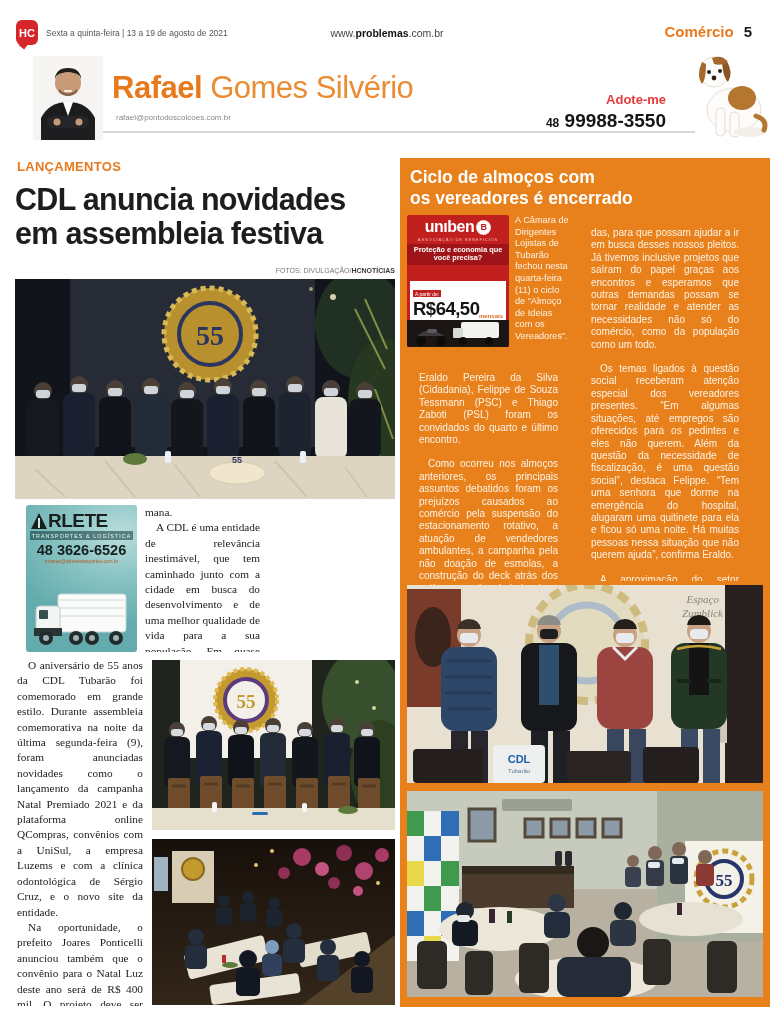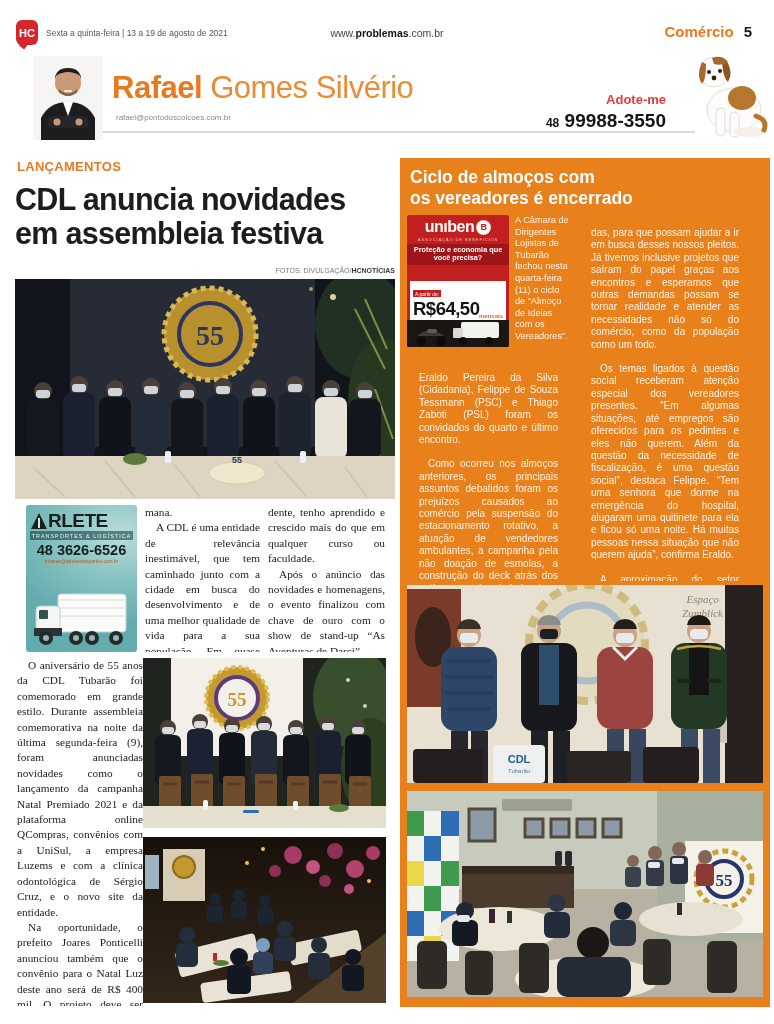--- a/index.html
+++ b/index.html
@@ -42,21 +42,21 @@
   .serif{font-family:"Liberation Serif","DejaVu Serif",serif;font-size:11.3px;line-height:15.4px;
          text-align:justify;color:#1b1b1b;}
   .serif p{margin:0;text-indent:11px;}
   .serif p.cont{text-indent:0;}
 
   .row1{left:15px;top:505px;width:380px;display:flex;gap:8px;padding-left:11px;box-sizing:border-box;}
   .arlete{width:111px;height:147px;flex:none;border-radius:3px;overflow:hidden;position:relative;
           background:radial-gradient(120px 90px at 85% 20%,#b9dedd 0%,#8cc5c4 45%,#64abae 100%);}
   .tcol2{width:115px;height:147px;overflow:hidden;flex:none;}
   .tcol3{width:117px;height:147px;overflow:hidden;flex:none;}
-  .row2{left:15px;top:658px;width:380px;display:flex;padding-left:2px;box-sizing:border-box;}
+  .row2{left:15px;top:658px;width:380px;display:flex;gap:9px;padding-left:2px;box-sizing:border-box;align-items:center;}
   .tcol1{width:126px;height:348px;overflow:hidden;flex:none;}
   .photo-stack{width:243px;flex:none;}
   .stack-photo1{width:243px;height:170px;margin-bottom:9px;}
   .stack-photo2{width:243px;height:166px;}
 
   
   .ar-logo{display:flex;align-items:flex-end;margin:8px 4px 2px 5px;}
   .ar-a{width:0;height:0;border-left:8px solid transparent;border-right:8px solid transparent;
         border-bottom:16px solid #17201f;position:relative;margin-right:1px;}
   .ar-a::after{content:"";position:absolute;left:-1px;top:5px;width:2px;height:10px;background:#cfe7e5;}
@@ -249,24 +249,20 @@
             <circle cx="64" cy="50" r="3" fill="#9fb3b2"></circle>
           <circle cx="88" cy="50" r="7" fill="#222b2b"></circle>
             <circle cx="88" cy="50" r="3" fill="#9fb3b2"></circle>
         </svg>
       </div>
     </div>
     <div class="tcol2 serif">
       <p class="cont">mana.</p>
       <p>A CDL é uma entidade de relevância inestimável, que tem caminhado junto com a cidade em busca do desenvolvimento e de uma melhor qualidade de vida para a sua população. Em quase dois anos como presi-</p>
     </div>
-    <div class="tcol3 serif">
-      <p class="cont">dente, tenho aprendido e crescido mais do que em qualquer curso ou faculdade.</p>
-      <p>Após o anúncio das novidades e homenagens, o evento finalizou com chave de ouro com o show de stand-up “As Aventuras de Darci”.</p>
-    </div>
   </div>
 
   <div class="abs row2">
     <div class="tcol1 serif">
       <p>O aniversário de 55 anos da CDL Tubarão foi comemorado em grande estilo. Durante assembleia comemorativa na noite da última segunda-feira (9), foram anunciadas novidades como o lançamento da campanha Natal Premiado 2021 e da plataforma online QCompras, convênios com a UniSul, a empresa Luzems e com a clínica odontológica de Sérgio Cruz, e o novo site da entidade.</p>
       <p>Na oportunidade, o prefeito Joares Ponticelli anunciou também que o convênio para o Natal Luz deste ano será de R$ 400 mil. O projeto deve ser enviado para aprovação da Câmara de Vereadores na próxima se-</p>
     </div>
     <div class="photo-stack">
       <div class="stack-photo1">
         <svg width="243" height="170" viewBox="0 0 243 170" preserveAspectRatio="none">

